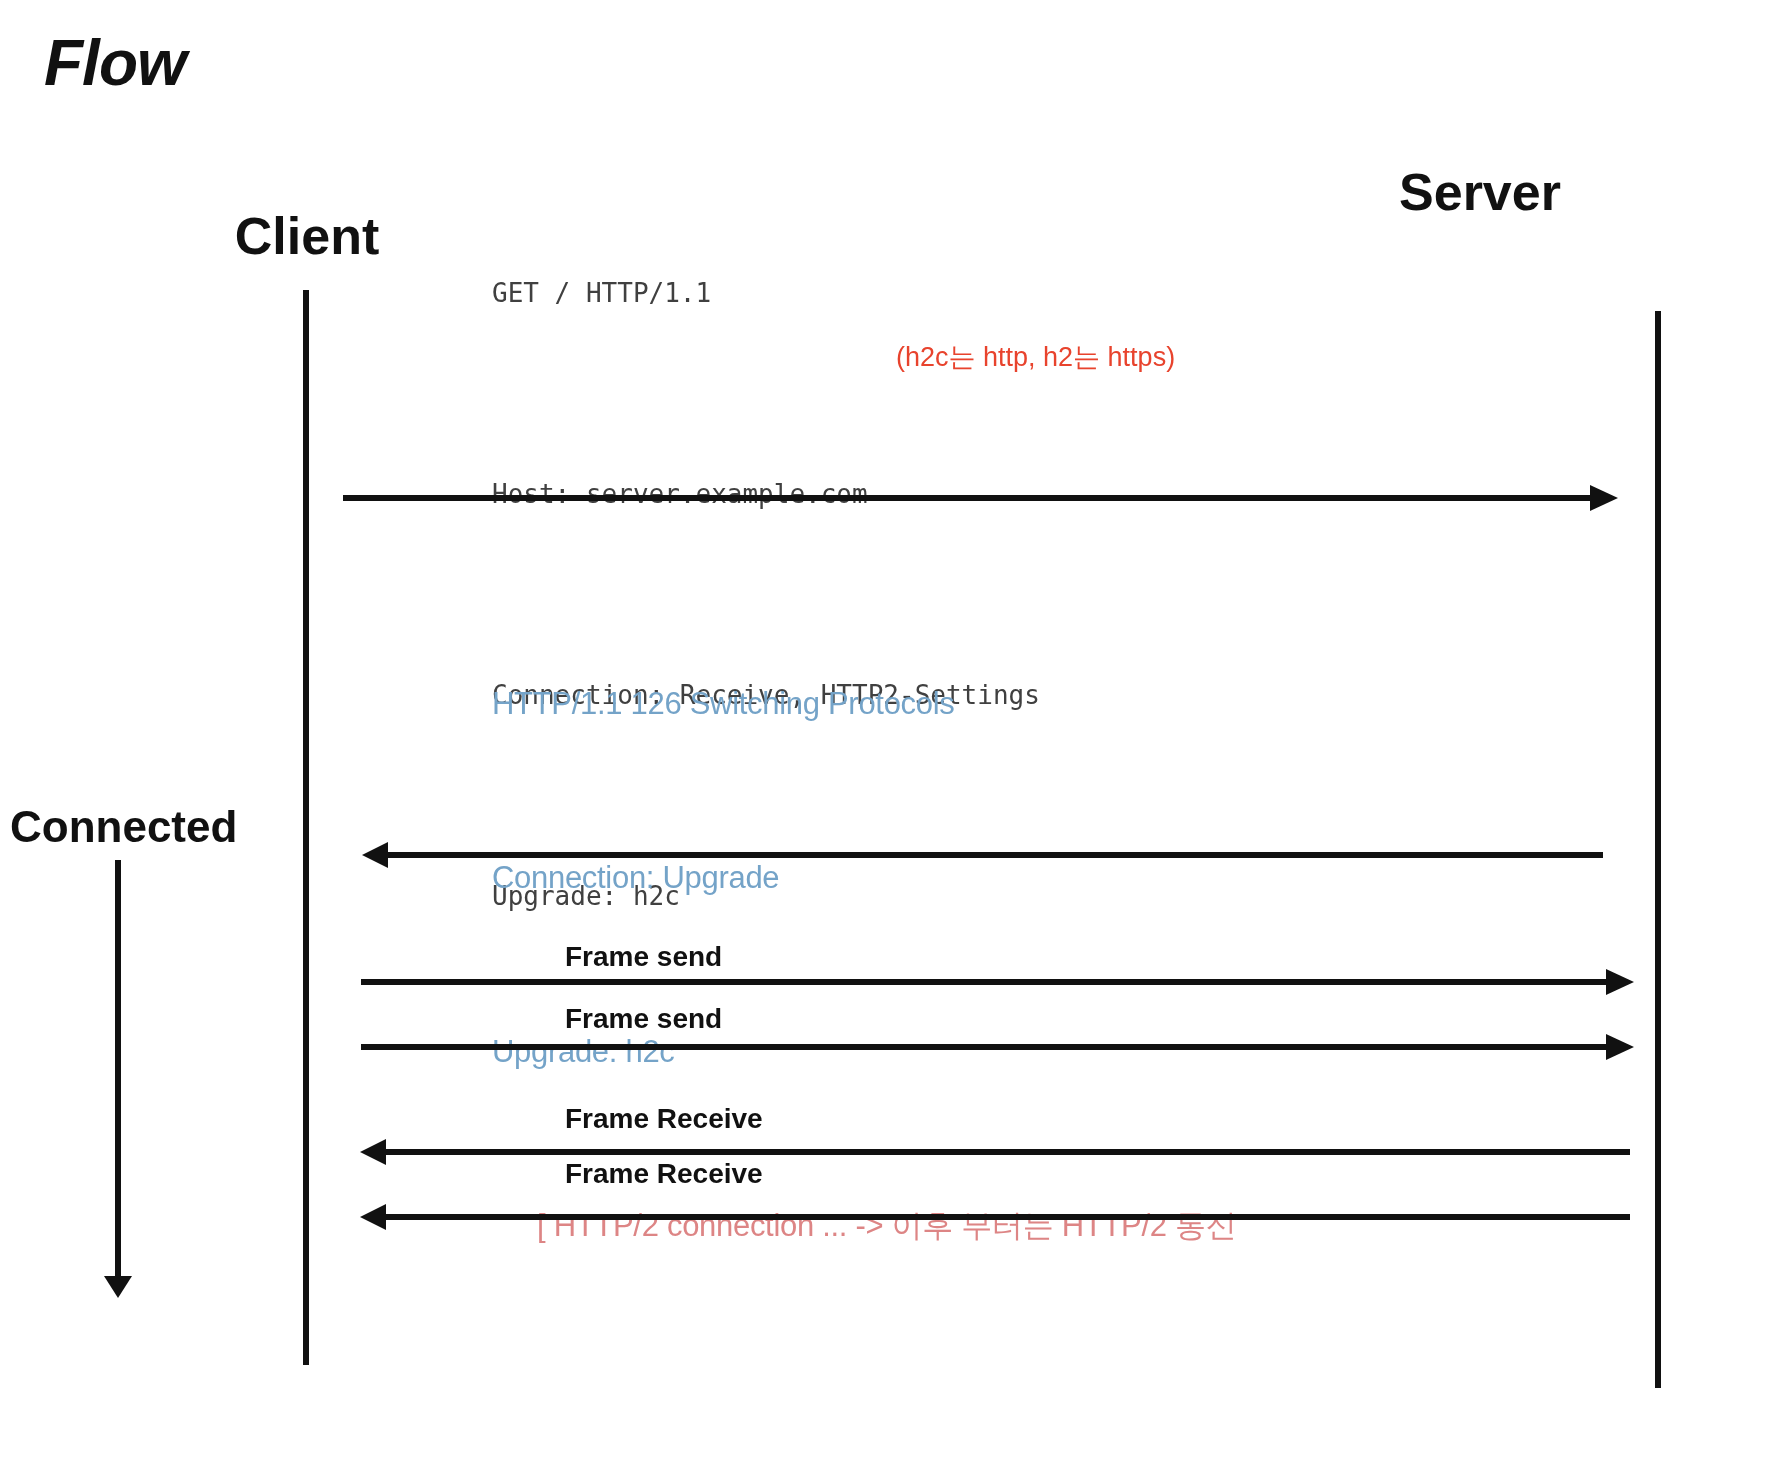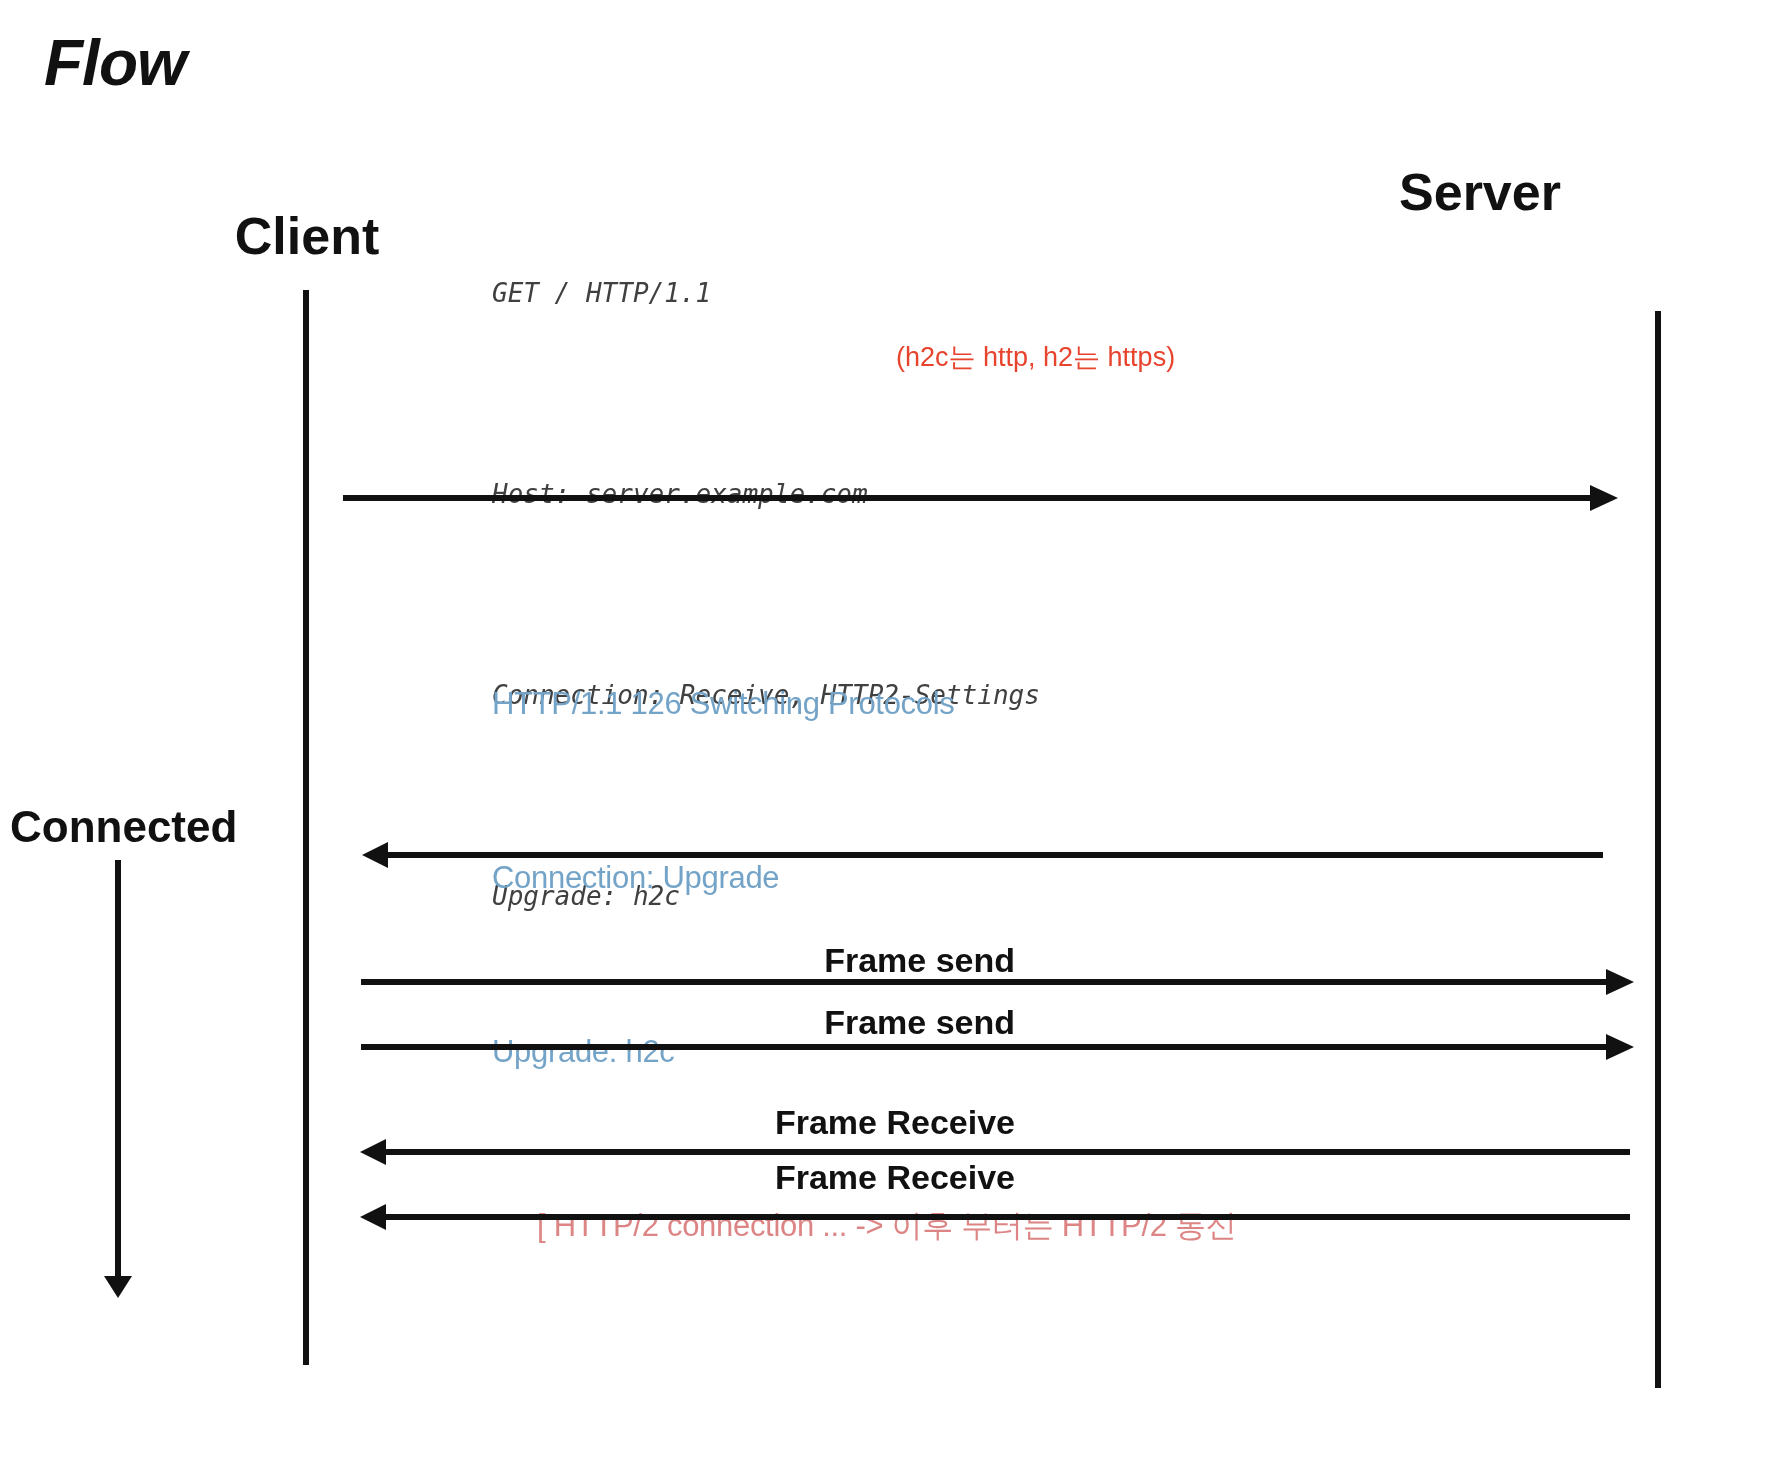--- a/index.html
+++ b/index.html
@@ -22,36 +22,36 @@
     font-size:26px;line-height:67px;color:var(--mono-gray);
     white-space:pre;
   }
   .resp{
     font-size:31px;line-height:58px;color:var(--resp-blue);
     white-space:pre;letter-spacing:-0.3px;
   }
   .resp .note-line{color:var(--note-salmon);margin-left:45px;}
   .annotation{font-size:27px;line-height:32px;color:var(--annot-red);white-space:pre;}
   .connected{font-weight:bold;font-size:44px;}
-  .framelabel{font-weight:bold;font-size:34px;text-align:right;width:450px;}
+  .framelabel{font-weight:bold;font-size:28px;text-align:left;width:450px;}
 </style>
 </head>
 <body>
 
 <div id="stage">
 
   <div class="abs title" style="left:44px;top:26px;">Flow</div>
 
   <div class="abs actor" style="left:187px;top:206px;width:240px;text-align:center;">Client</div>
   <div class="abs actor" style="left:1385px;top:162px;width:190px;">Server</div>
 
   <div class="abs lifeline" style="left:303px;top:290px;height:1075px;"></div>
   <div class="abs lifeline" style="left:1655px;top:311px;height:1109px;"></div>
 
-  <div class="abs mono" style="left:492px;top:126px;font-style:italic;">
+  <div class="abs mono" style="left:492px;top:126px;">
     <div>GET / HTTP/1.1</div>
     <div>Host: server.example.com</div>
     <div>Connection: Receive, HTTP2-Settings</div>
     <div>Upgrade: h2c</div>
   </div>
 
   <div class="abs annotation" style="left:888px;top:341px;margin-left:8px;">(h2c는 http, h2는 https)</div>
 
   <div class="abs hline" style="left:343px;top:495px;width:1249px;"></div>
   <div class="abs head-right" style="left:1590px;top:485px;"></div>

